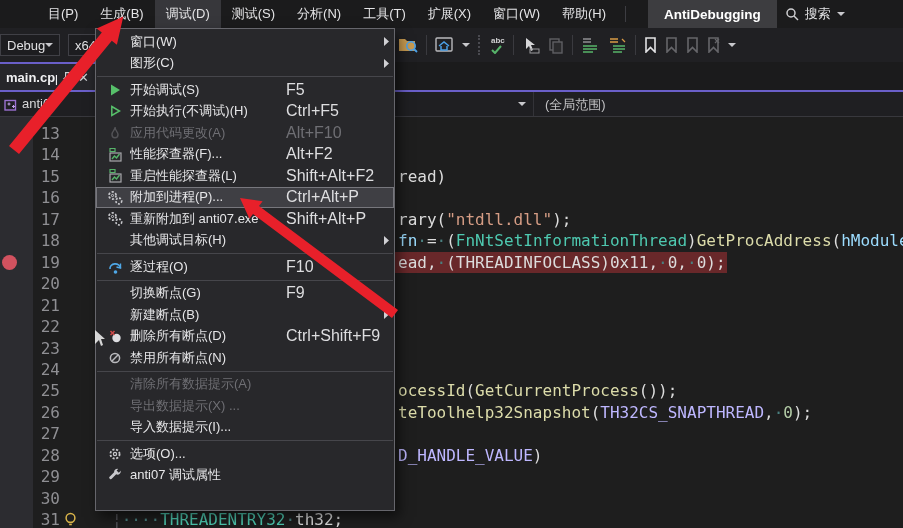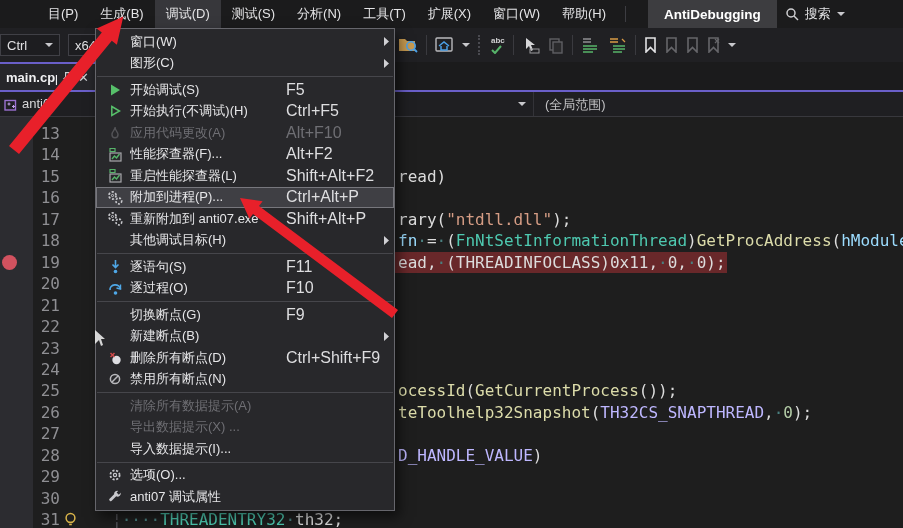--- a/index.html
+++ b/index.html
@@ -95,21 +95,21 @@
           <circle cx="6" cy="6" r="4" stroke="#cfcfd2" fill="none" stroke-width="1.5"></circle>
           <path d="M9 9 l4 4" stroke="#cfcfd2" stroke-width="1.5"></path>
         </svg>
       <span>搜索</span>
       <span class="caret-down"></span>
     </span>
   </div>
 
   <div id="toolbar">
     <div class="combo" id="combo-config">
-      <span>Ctrl</span>
+      <span>Debug</span>
       <span class="caret-down"></span>
     </div>
     <div class="combo" id="combo-platform">
       <span>x64</span>
     </div>
     <div id="tb-icons">
       <span class="tb-ic">
           <svg width="20" height="18" viewBox="0 0 20 18">
             <path d="M1 3 h6 l2 2 h8 v10 H1z" fill="#c79a50"></path>
             <circle cx="13" cy="10" r="4.2" fill="none" stroke="#4ba0e8" stroke-width="1.6"></circle>
@@ -388,31 +388,20 @@
         <span class="mi-short"></span>
         <span class="mi-sub">
           <svg width="7" height="9" viewBox="0 0 7 9">
             <path d="M1 0 L6 4.5 1 9z" fill="#d0d0d4"></path>
           </svg>
         </span>
       </div>
       <div class="menu-sep"></div>
       <div class="mi">
         <span class="mi-ic-wrap">
-          <svg width="13" height="15" viewBox="0 0 13 15">
-            <path d="M6.5 1 v7 M3.5 5.5 L6.5 8.5 9.5 5.5" stroke="#4fa8e8" stroke-width="1.6" fill="none"></path>
-            <circle cx="6.5" cy="12.5" r="1.8" fill="#4fa8e8"></circle>
-          </svg>
-        </span>
-        <span class="mi-label">逐语句(S)</span>
-        <span class="mi-short">F11</span>
-        <span class="mi-sub"></span>
-      </div>
-      <div class="mi">
-        <span class="mi-ic-wrap">
           <svg width="15" height="14" viewBox="0 0 15 14">
             <path d="M2 9 A5.2 4.6 0 1 1 12.5 8" stroke="#4fa8e8" fill="none" stroke-width="1.6"></path>
             <path d="M12.5 3.5 l0 4.5 -4 -1" fill="none" stroke="#4fa8e8" stroke-width="1.4"></path>
             <circle cx="7.5" cy="12" r="1.8" fill="#4fa8e8"></circle>
           </svg>
         </span>
         <span class="mi-label">逐过程(O)</span>
         <span class="mi-short">F10</span>
         <span class="mi-sub"></span>
       </div>

